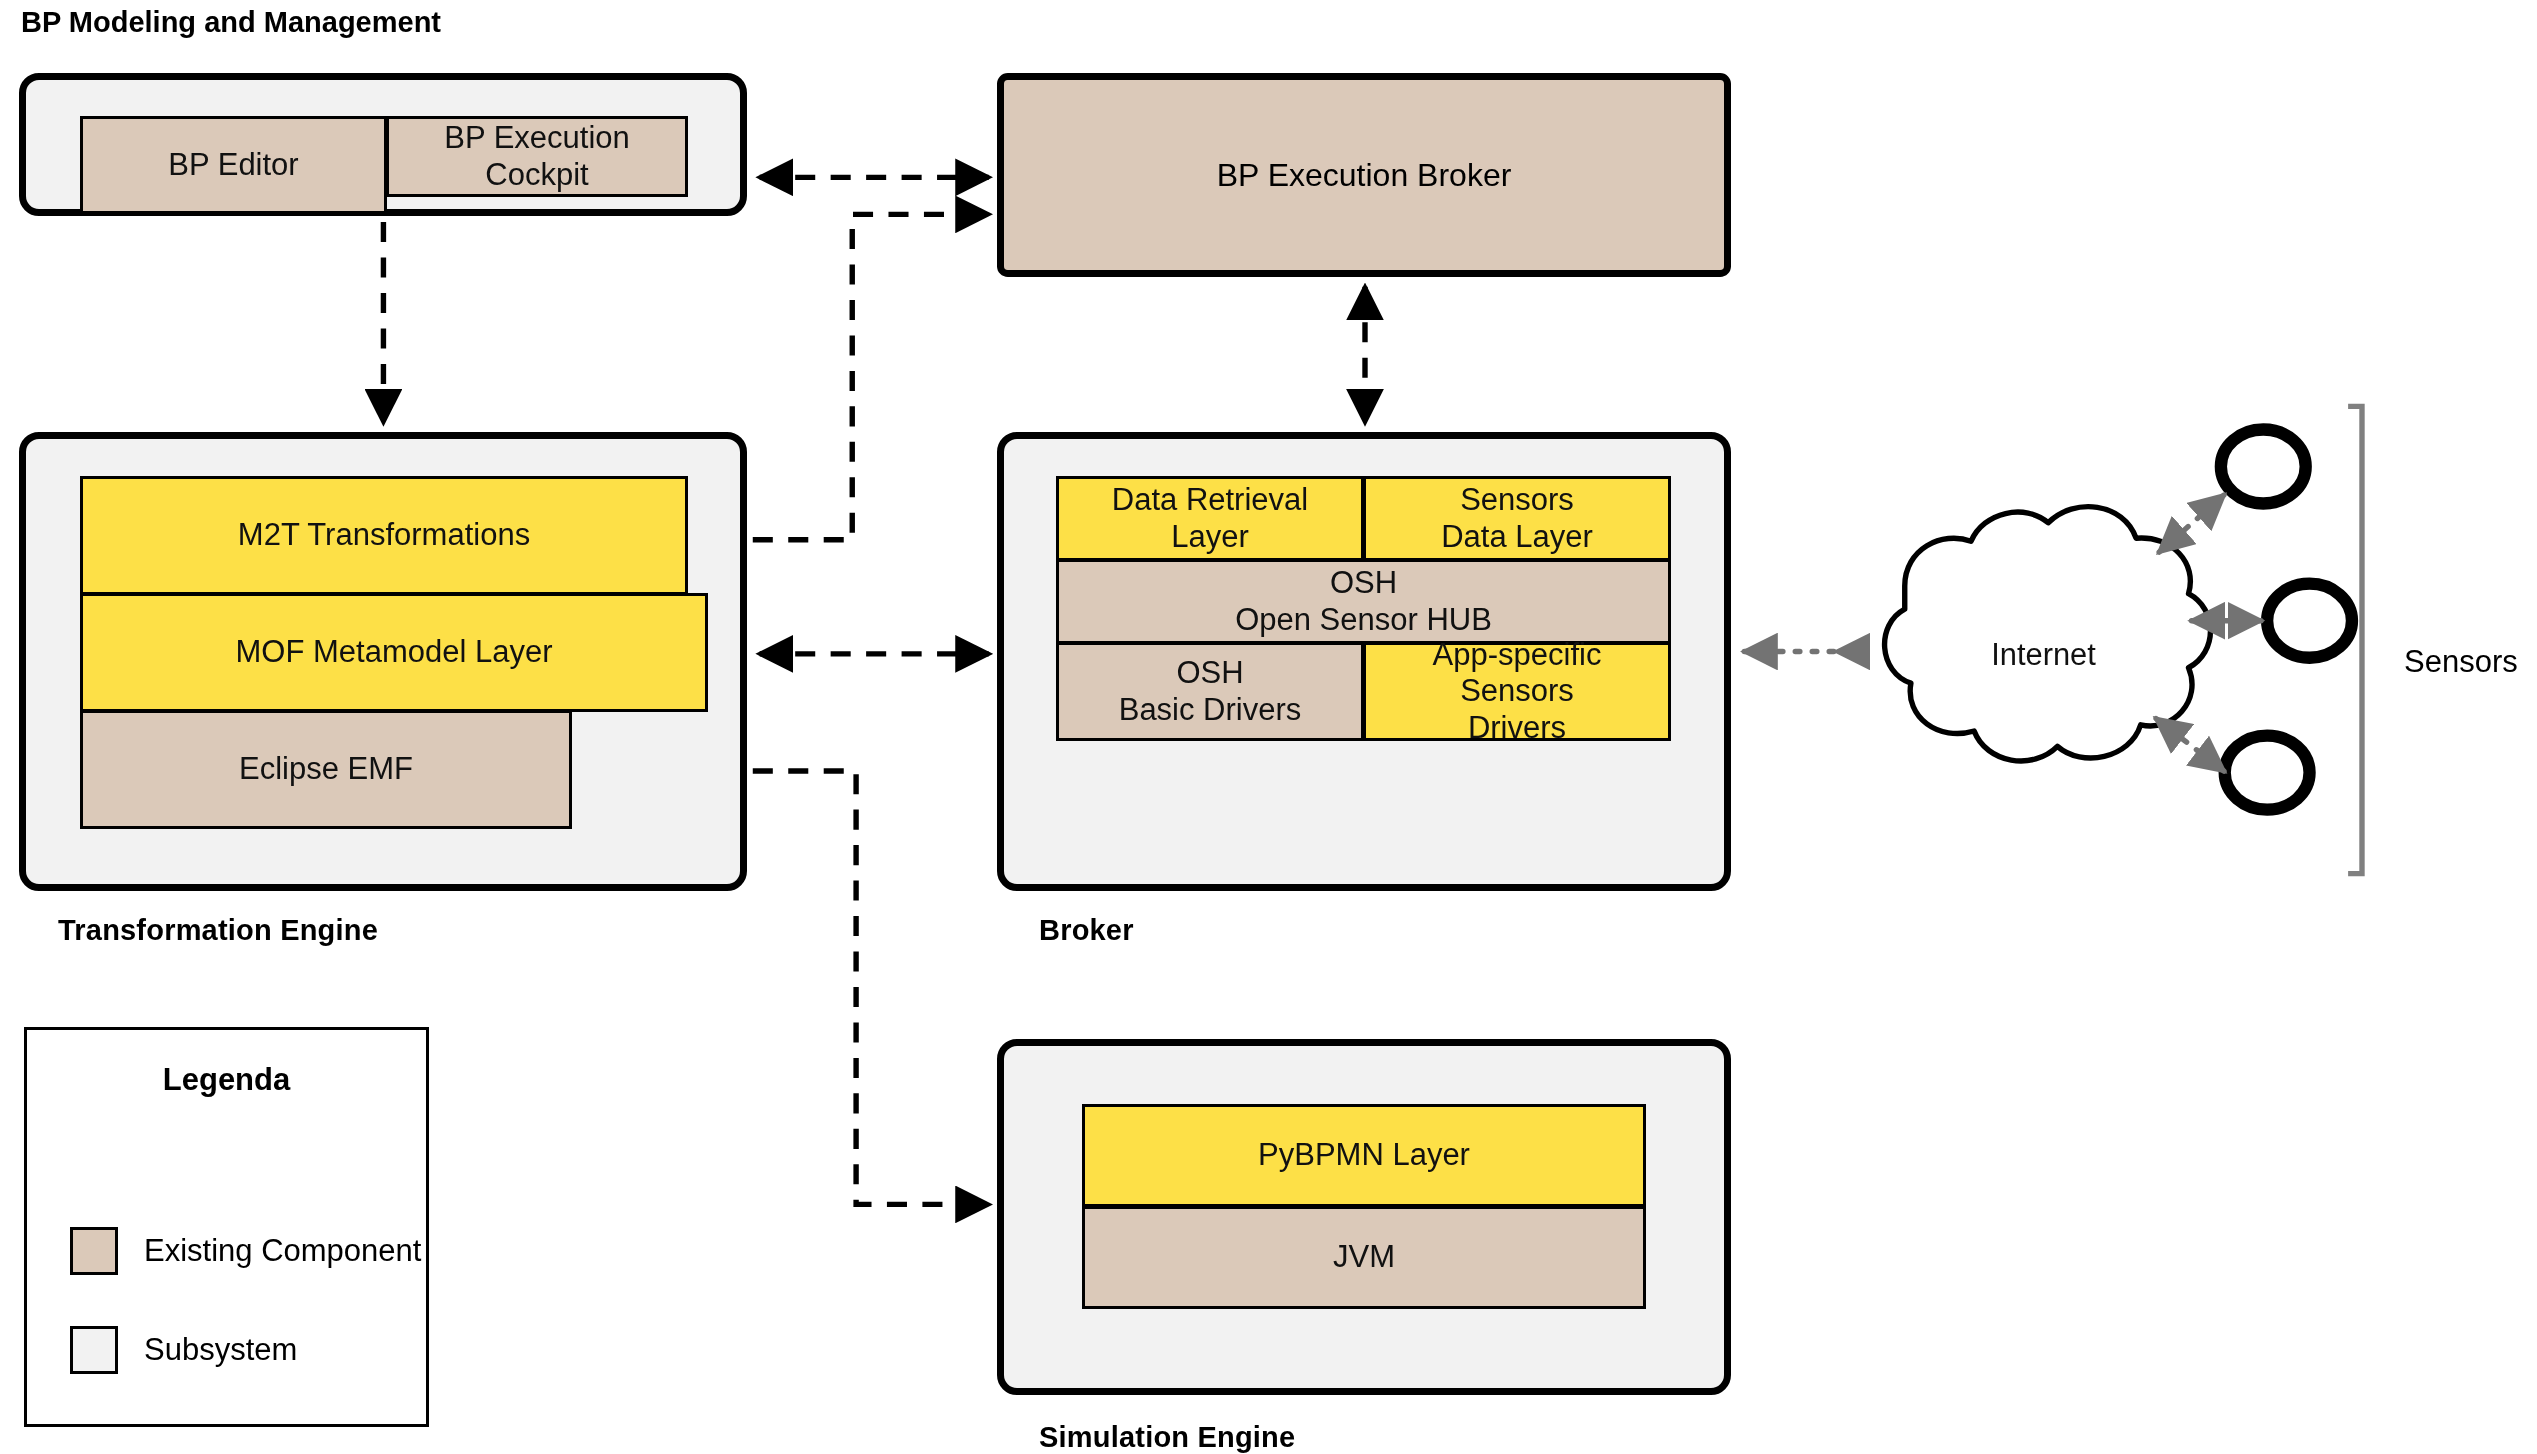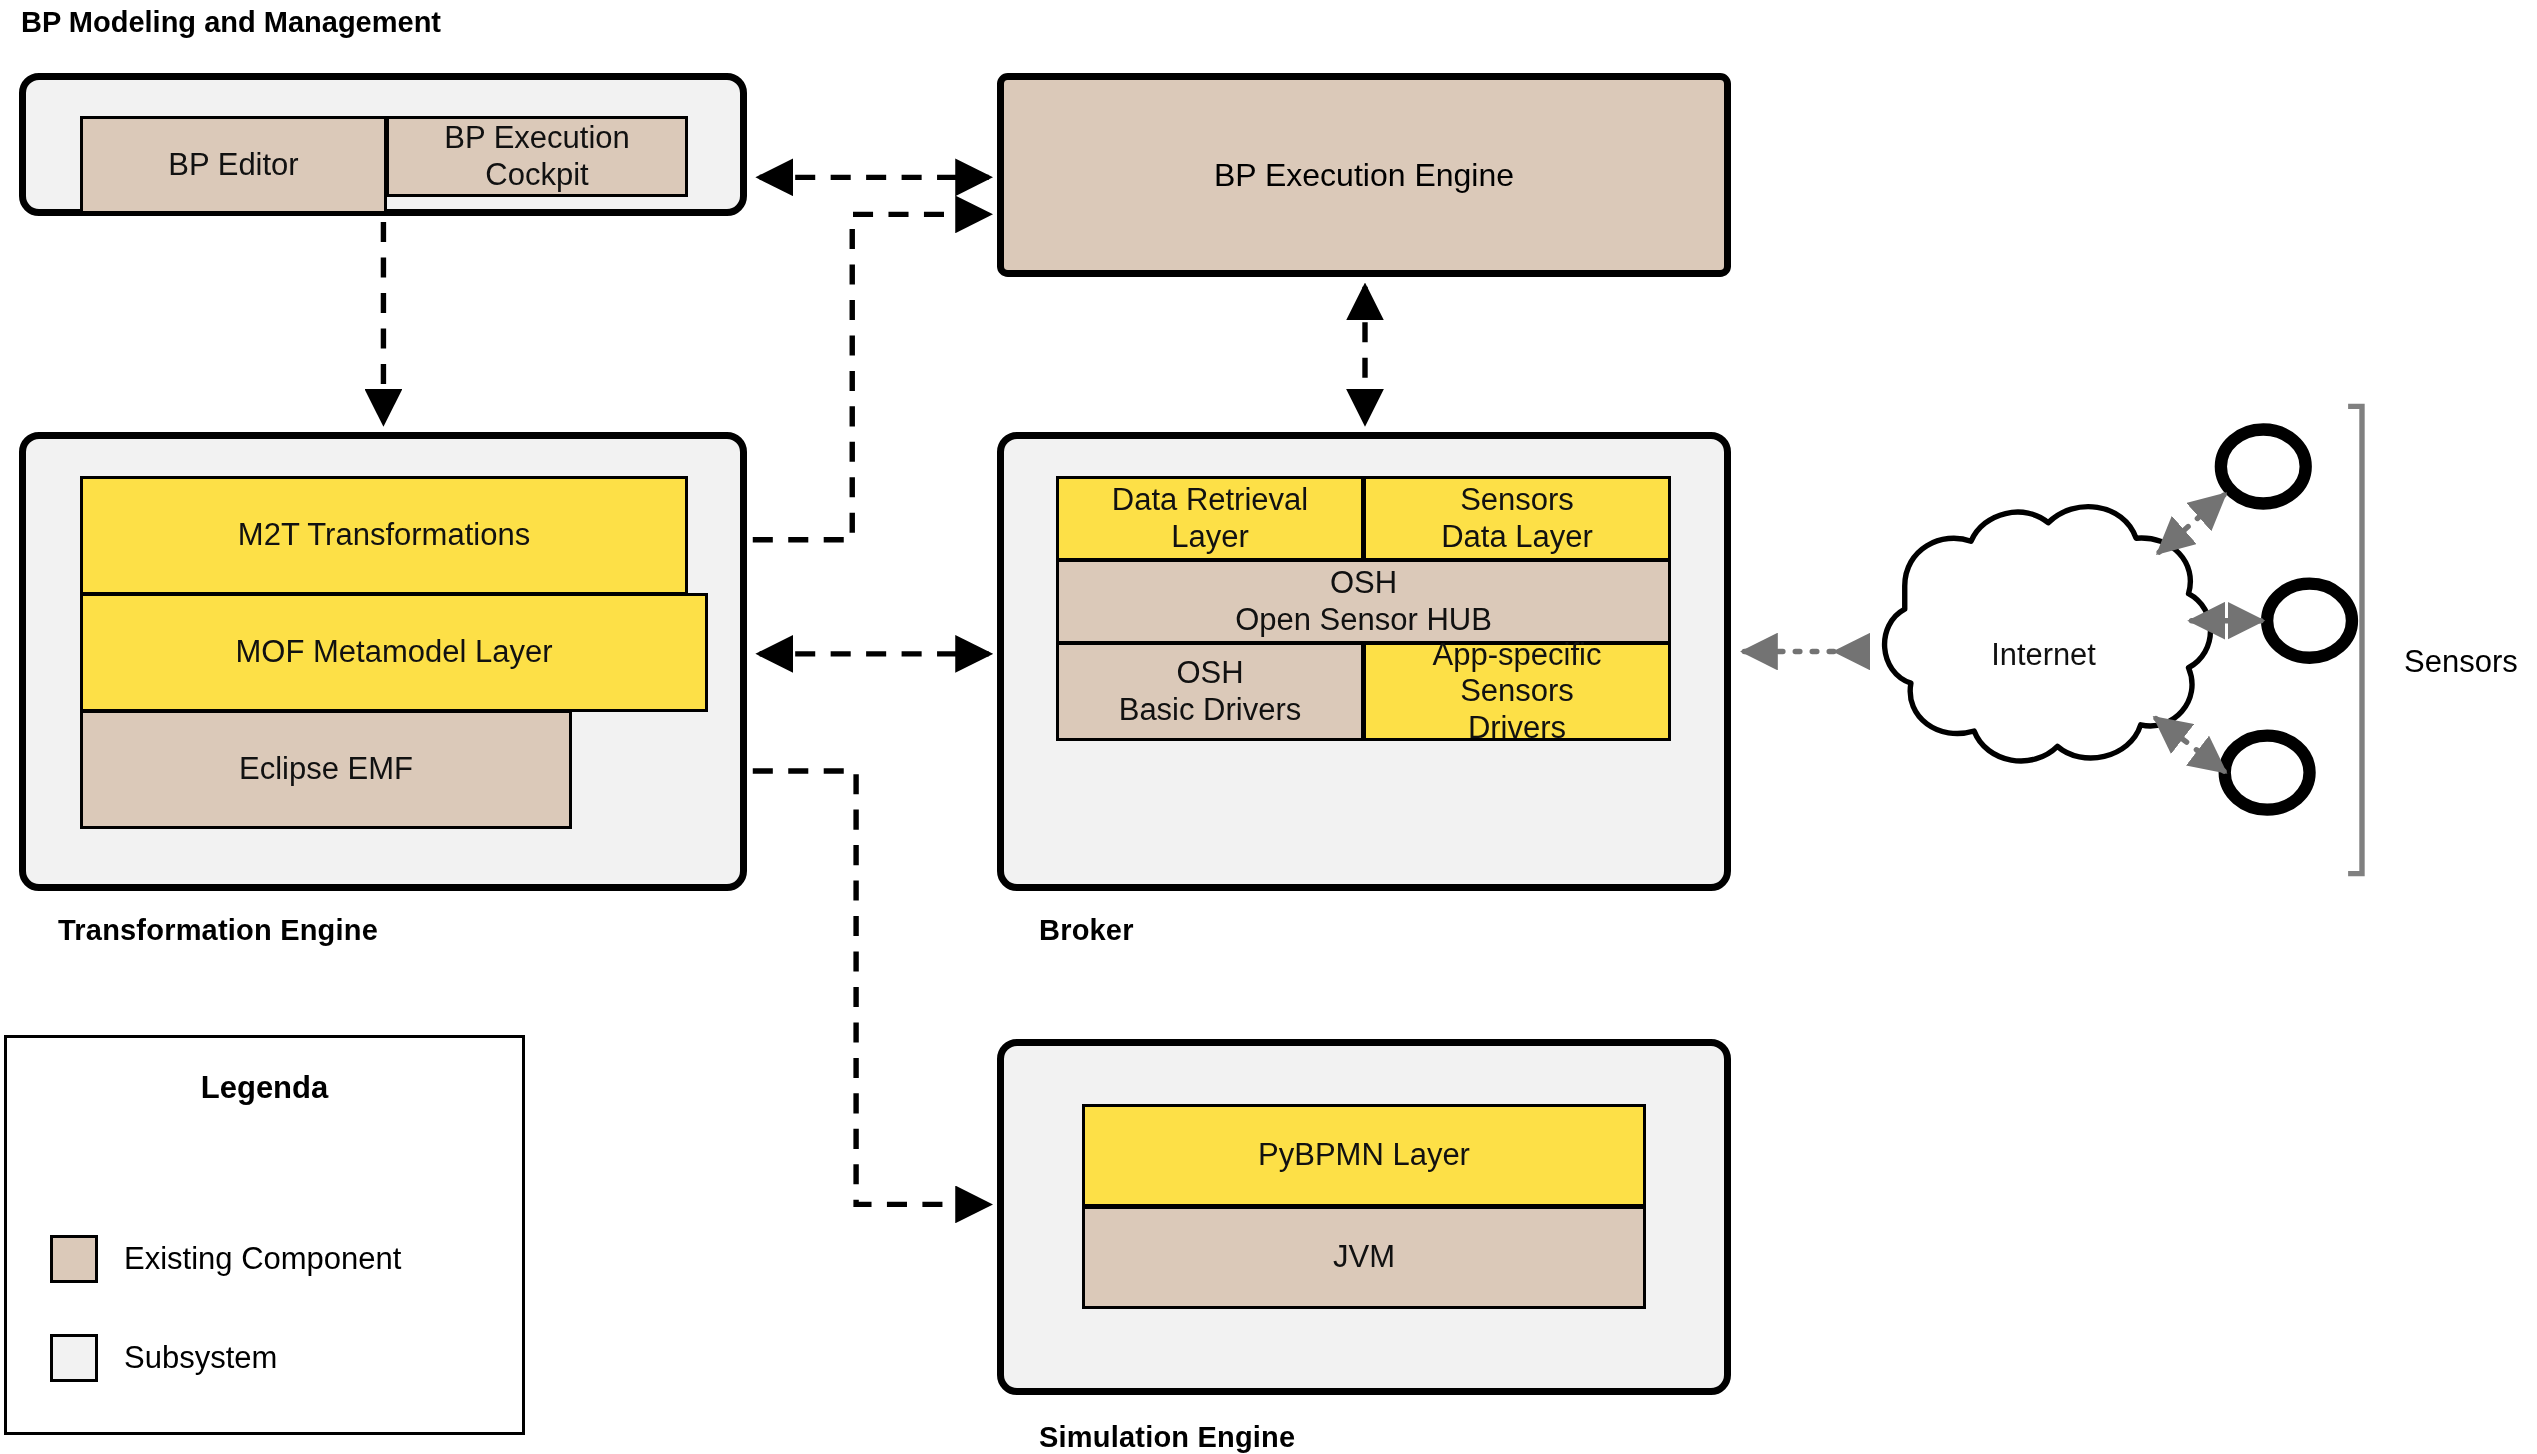--- a/index.html
+++ b/index.html
@@ -55,26 +55,25 @@
   }
   .toptitle{
     position:absolute;
     font-weight:bold;
     font-size:29px;
     white-space:nowrap;
   }
   
   #legend{
     position:absolute;
-    left:4px; top:1027px;
-    width:521px; height:400px;
+    left:24px; top:1027px;
+    width:405px; height:400px;
     border:3.9px solid #000000;
     background:#ffffff;
     box-sizing:border-box;
-    margin-top:8px;
   }
   #legend-title{
     position:absolute;
     top:32px; left:0; width:100%;
     text-align:center;
     font-weight:bold;
     font-size:31px;
   }
   .legend-row{
     position:absolute;
@@ -115,21 +114,21 @@
 
   <div class="subsystem" style="left:19px;top:73px;width:728px;height:143px;">
   </div>
   <div class="cell exist" style="left:80px;top:116px;width:307px;height:98px;">BP Editor</div>
   <div class="cell exist" style="left:386px;top:116px;width:302px;height:81px;">BP Execution
 Cockpit</div>
 
   <div class="plainbox" style="left:997px;top:73px;width:734px;height:204px;border-radius:10.8px;border-width:7px;">
     <div style="position:absolute;left:0;top:0;width:100%;height:100%;
                 display:flex;align-items:center;justify-content:center;
-                font-size:32px;">BP Execution Engine</div>
+                font-size:32px;">BP Execution Broker</div>
   </div>
 
   <div class="subsystem" style="left:19px;top:432px;width:728px;height:459px;">
   </div>
   <div class="cell dev" style="left:80px;top:476px;width:608px;height:119px;">M2T Transformations</div>
   <div class="cell dev" style="left:80px;top:593px;width:628px;height:119px;">MOF Metamodel Layer</div>
   <div class="cell exist" style="left:80px;top:710px;width:492px;height:119px;">Eclipse EMF</div>
   <div class="blocklabel" style="left:29px;top:914px;">Transformation Engine</div>
 
   <div class="subsystem" style="left:997px;top:432px;width:734px;height:459px;">

